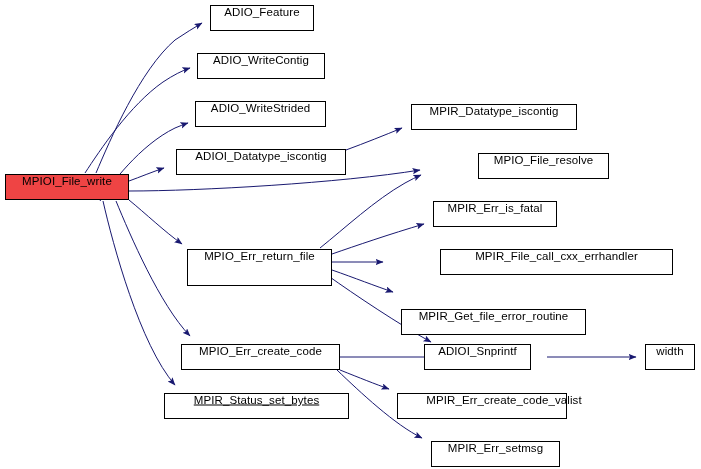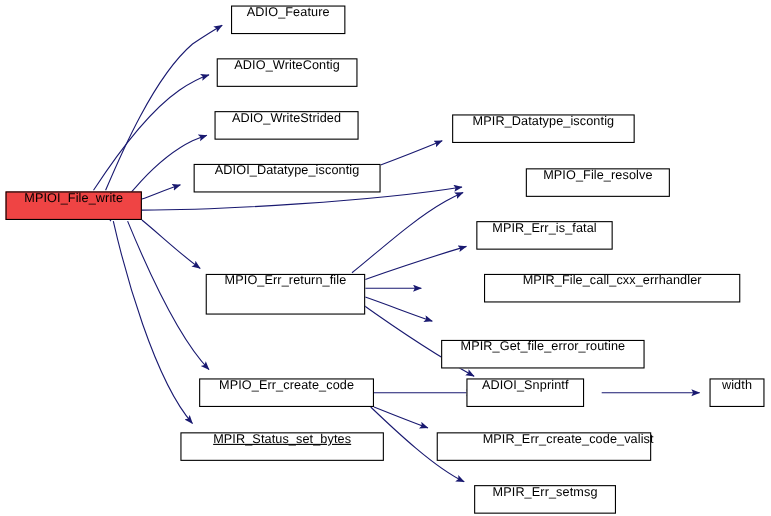--- a/index.html
+++ b/index.html
@@ -115,20 +115,20 @@
       </div>
       <div class="node" style="left: 424px; top: 344px; width: 107px; height: 26px;">
         <span class="node-label">ADIOI_Snprintf</span>
       </div>
       <div class="node" style="left: 645px; top: 344px; width: 50px; height: 26px;">
         <span class="node-label">width</span>
       </div>
       <div class="node" style="left: 164px; top: 393px; width: 185px; height: 26px; text-decoration: underline;">
         <span class="node-label">MPIR_Status_set_bytes</span>
       </div>
-      <div class="node" style="left: 397px; top: 393px; width: 195px; height: 26px; padding-left: 44px;">
+      <div class="node" style="left: 397px; top: 393px; width: 170px; height: 26px; padding-left: 44px;">
         <span class="node-label">MPIR_Err_create_code_valist</span>
       </div>
       <div class="node" style="left: 431px; top: 441px; width: 129px; height: 26px;">
         <span class="node-label">MPIR_Err_setmsg</span>
       </div>
     </div>
 </div>
 
 </body></html>

